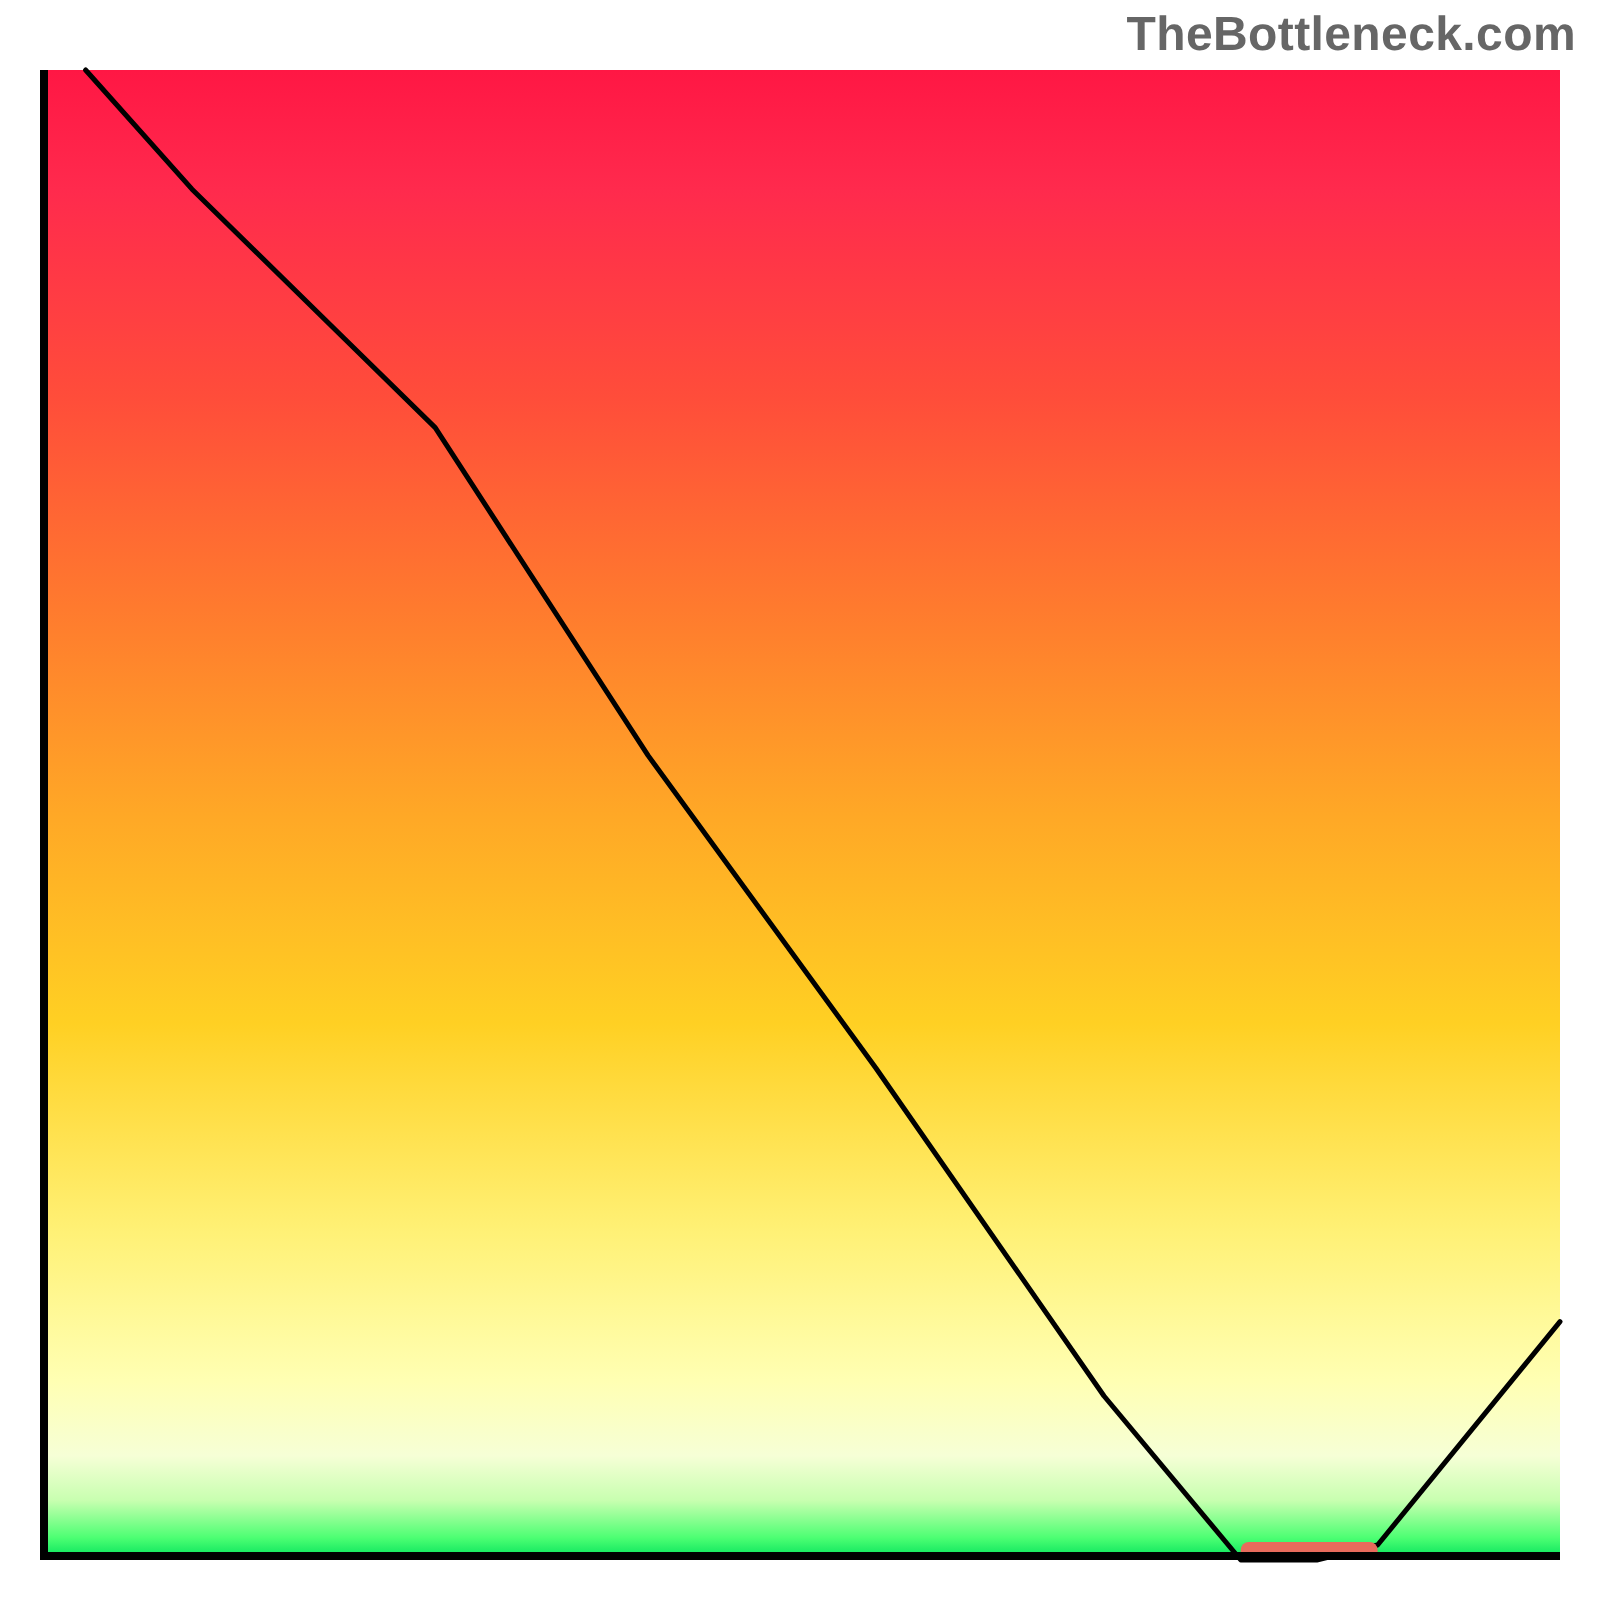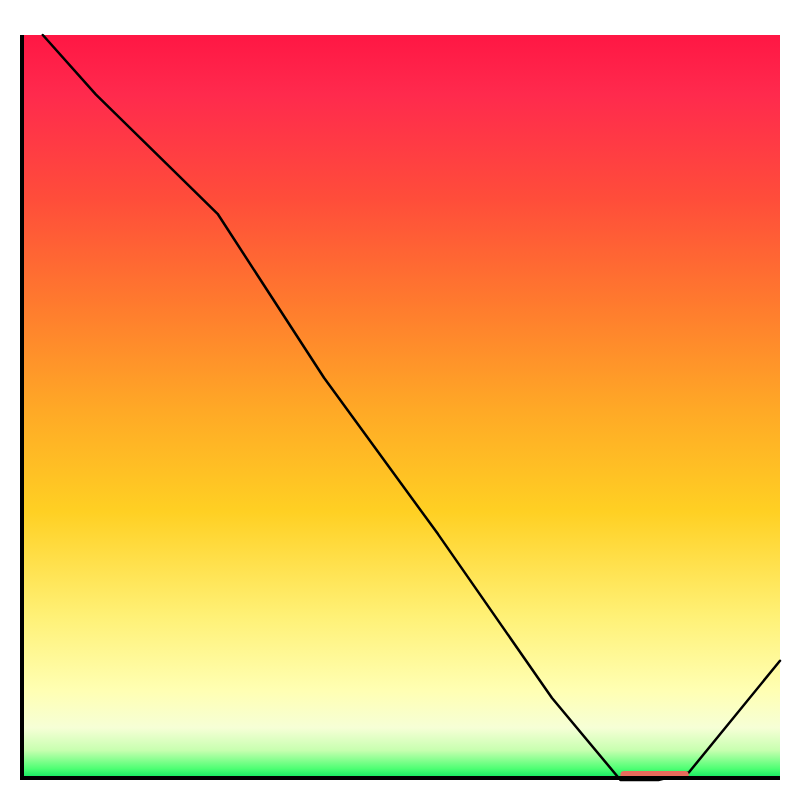--- a/index.html
+++ b/index.html
@@ -104,20 +104,21 @@
     stroke: none;
     rx: 4;
     ry: 4;
   }
 </style>
 </head>
 <body>
 
 <div class="canvas">
 
+  <div class="watermark">TheBottleneck.com</div>
 
   <div class="plot-wrap">
 
     <div class="plot-area"></div>
 
     <svg class="curve-svg" viewBox="0 0 760 745" preserveAspectRatio="none">
       <path class="curve-path" d="M22.8 0.0 L76.0 59.6 L152.0 134.1 L197.6 178.8 L304.0 342.7 L418.0 499.1 L532.0 663.0 L600.4 745.0 L638.4 745.0 L668.8 737.5 L760.0 625.8"></path>
       <rect class="valley-marker" height="9" rx="4" ry="4" y="736.0" width="68.4" x="600.4"></rect>
     </svg>
 

